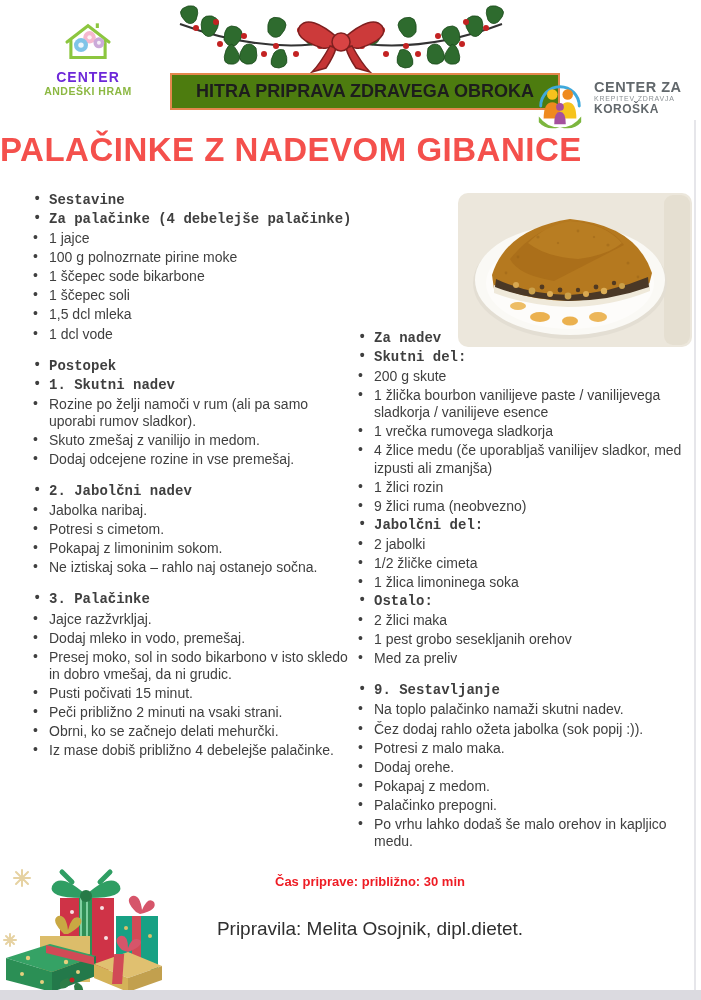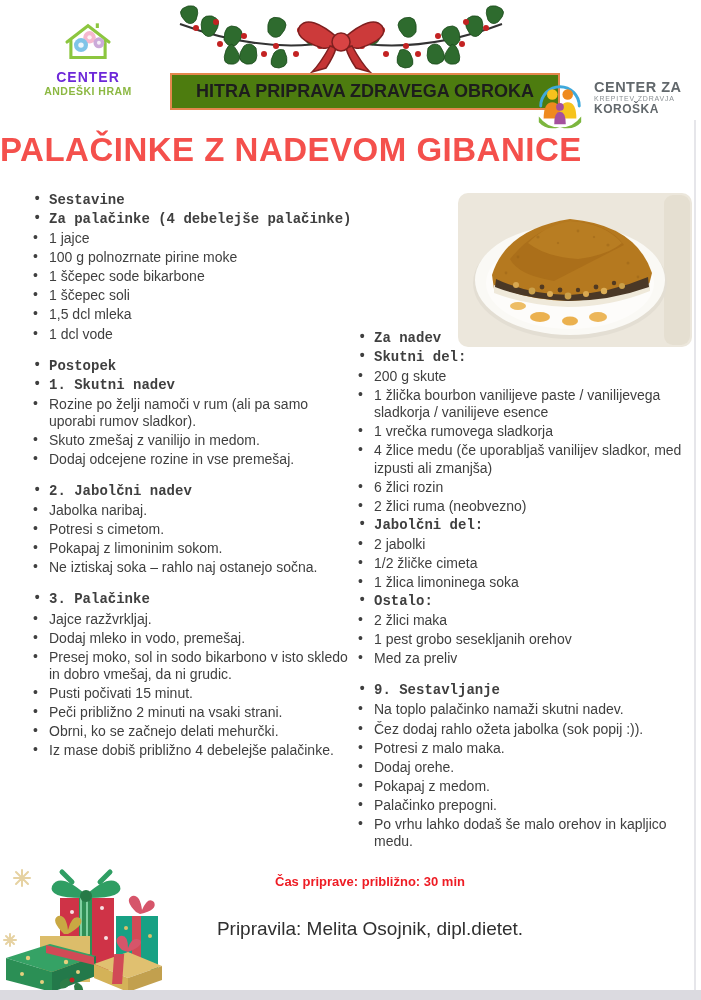--- a/index.html
+++ b/index.html
@@ -217,22 +217,22 @@
         </ul>
       </div>
     <div class="col col-right" id="col-right">
         <ul class="section">
           <li class="bold">Za nadev</li>
           <li class="bold">Skutni del:</li>
           <li>200 g skute</li>
           <li>1 žlička bourbon vanilijeve paste / vanilijevega sladkorja / vanilijeve esence</li>
           <li>1 vrečka rumovega sladkorja</li>
           <li>4 žlice medu (če uporabljaš vanilijev sladkor, med izpusti ali zmanjša)</li>
-          <li>6 žlici rozin</li>
-          <li>2 žlici ruma (neobvezno)</li>
+          <li>1 žlici rozin</li>
+          <li>9 žlici ruma (neobvezno)</li>
           <li class="bold">Jabolčni del:</li>
           <li>2 jabolki</li>
           <li>1/2 žličke cimeta</li>
           <li>1 žlica limoninega soka</li>
           <li class="bold">Ostalo:</li>
           <li>2 žlici maka</li>
           <li>1 pest grobo sesekljanih orehov</li>
           <li>Med za preliv</li>
         </ul>
         <ul class="section">

